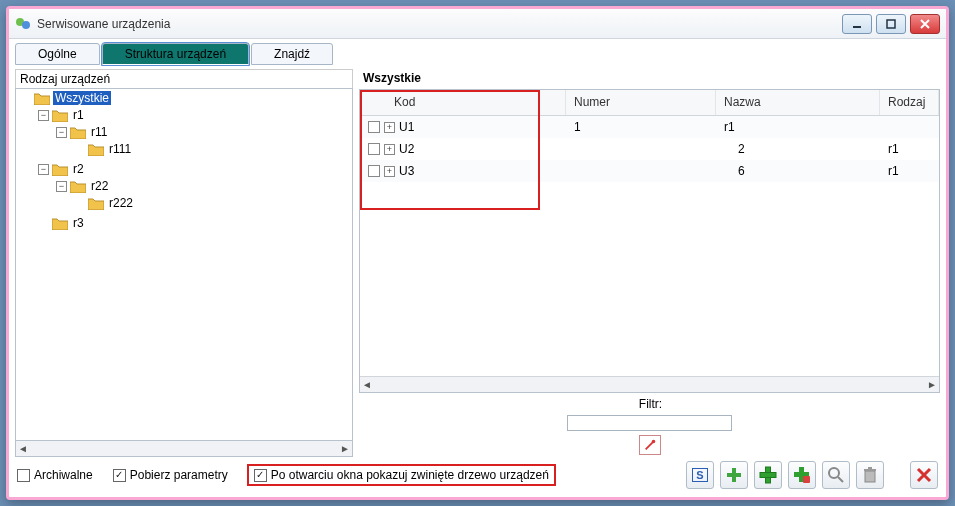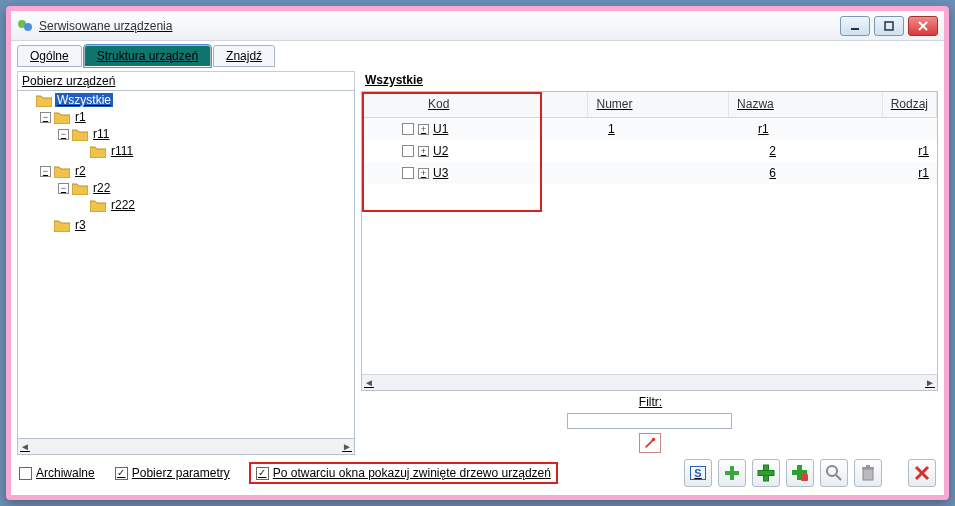--- a/index.html
+++ b/index.html
@@ -1,28 +1,28 @@
 <!DOCTYPE html>
 <html><head>
 <meta charset="utf-8">
 <style>
   * { box-sizing: border-box; margin: 0; padding: 0; font-family: "Segoe UI", Tahoma, Arial, sans-serif; font-size: 12px; }
   body { background: #6b8fb5; padding: 6px; }
-  .window { width: 943px; height: 494px; background: #fff; border: 5px solid #f9a8d4; border-radius: 4px; box-shadow: 0 4px 12px rgba(0,0,0,.3); overflow: hidden; display: flex; flex-direction: column; text-decoration: underline; }
+  .window { width: 943px; height: 494px; background: #fff; border: 3px solid #f9a8d4; border-radius: 4px; box-shadow: 0 4px 12px rgba(0,0,0,.3); overflow: hidden; display: flex; flex-direction: column; }
   .titlebar { height: 30px; background: linear-gradient(#fcfcfd,#eef2f6); border-bottom: 1px solid #cfd6de; display: flex; align-items: center; padding: 0 6px; }
   .titlebar .app-icon { width:16px;height:16px;margin-right:6px; display:inline-block;}
   .titlebar .app-icon svg{width:16px;height:16px;}
   .titlebar .title { flex:1; color:#333; font-size:12px; }
   .winbtns { display:flex; gap:4px; }
   .winbtn { width:30px; height:20px; border:1px solid #7a97b5; border-radius:3px; background:linear-gradient(#eef5fb,#cfe0f0); display:flex;align-items:center;justify-content:center;cursor:pointer; }
   .winbtn.close { background:linear-gradient(#f28a8a,#d83a3a); border-color:#a43030; color:#fff; }
   .winbtn svg{width:12px;height:12px;}
   .client { flex:1; padding:4px 6px 6px 6px; display:flex; flex-direction:column; }
   .tabstrip { display:flex; gap:2px; margin-bottom:4px; }
-  .tab { border:1px solid #a6b6c6; padding:3px 12px; background:#f3f6fa; border-radius:3px 3px 0 0; cursor:pointer; }
+  .tab { border:1px solid #a6b6c6; padding:3px 22px; background:#f3f6fa; border-radius:3px 3px 0 0; cursor:pointer; }
   .tab.active { background:#0f766e; border-bottom-color:#fff; outline:1px solid #5a8fd6; outline-offset:0; }
   .panel-row { flex:1; display:flex; gap:6px; min-height:0; }
   .left-pane { width:338px; display:flex; flex-direction:column; }
   .left-header { padding:2px 4px; border:1px solid #ccc; border-bottom:none; background:#fff; }
   .tree-box { flex:1; border:1px solid #b8c2cc; background:#fff; overflow:auto; position:relative; }
   .tree-scroll-h { height:16px; border:1px solid #b8c2cc; border-top:none; background:#f0f2f5; display:flex; align-items:center; justify-content:space-between; padding:0 2px;}
   .tree-scroll-h .arrow{color:#555;font-size:10px;}
   .tree ul{list-style:none; padding-left:18px;}
   .tree > ul{padding-left:2px;}
   .tree li{ position:relative; padding:1px 0;}
@@ -35,21 +35,21 @@
   .sel{background:#1e5fbf;color:#fff;}
   .right-pane{flex:1;display:flex;flex-direction:column;min-width:0;}
   .right-title{font-weight:bold;padding:2px 4px 4px 4px;}
   .grid-wrap{flex:1;border:1px solid #b8c2cc;display:flex;flex-direction:column;min-height:0;}
   .grid-head{display:flex;background:#f7f8fa;border-bottom:1px solid #d0d6dc;height:26px;}
   .grid-head .col{padding:5px 8px;border-right:1px solid #e2e6ea;color:#333;}
   .grid-body{flex:1;overflow:auto;}
   .grid-row{display:flex;align-items:center;height:22px;}
   .grid-row:nth-child(odd){background:#fafbfc;}
   .grid-row .col{padding:2px 8px;display:flex;align-items:center;gap:4px;}
-  .col.kod{width:206px;margin-left:32px;}
+  .col.kod{width:206px;}
   .col.nazwa{width:164px;}
   .col.numer{width:150px;}
   .col.rodzaj{flex:1;}
   .col .chk{width:12px;height:12px;border:1px solid #888;background:#fff;display:inline-block;}
   .col .expbox{width:11px;height:11px;border:1px solid #888;background:#fff;display:flex;align-items:center;justify-content:center;font-size:9px;color:#444;}
   .grid-scroll-h{height:16px;border-top:1px solid #d0d6dc;background:#f0f2f5;display:flex;align-items:center;justify-content:space-between;padding:0 2px;}
   .grid-scroll-h .arrow{color:#555;font-size:10px;}
   .filter-row{display:flex;align-items:center;gap:4px;padding:4px 0 2px 0;flex-direction:column;}
   .filter-row .lbl{padding-left:2px;}
   .filter-row input{flex:1;height:20px;border:1px solid #a8b4c0;padding:0 4px;}
@@ -102,21 +102,21 @@
 
     <div class="tabstrip">
       <div class="tab">Ogólne</div>
       <div class="tab active">Struktura urządzeń</div>
       <div class="tab">Znajdź</div>
     </div>
 
     <div class="panel-row">
 
       <div class="left-pane">
-        <div class="left-header">Pobierz urządzeń</div>
+        <div class="left-header">Rodzaj urządzeń</div>
         <div class="tree-box">
           <div class="tree">
             <ul>
               <li>
                 <div class="node">
                   <span class="exp none"></span>
                   <span class="folder-ico">
                       <svg viewBox="0 0 16 13">
                         <path d="M0 2 h5 l2 2 h9 v9 h-16 z" fill="#f2c34b" stroke="#b8902c"></path>
                       </svg>

